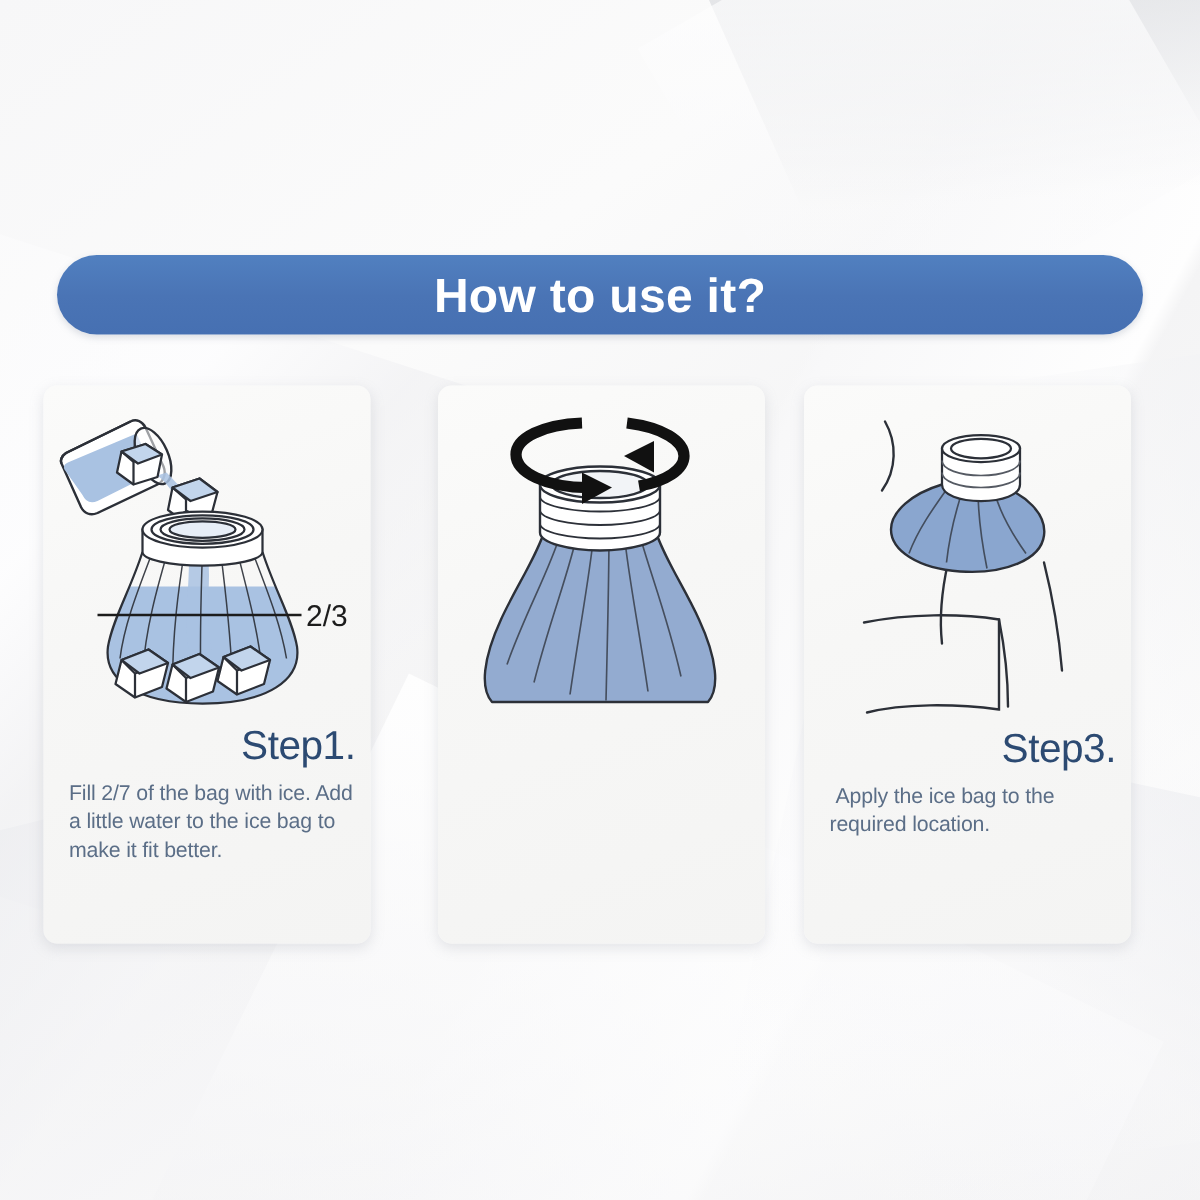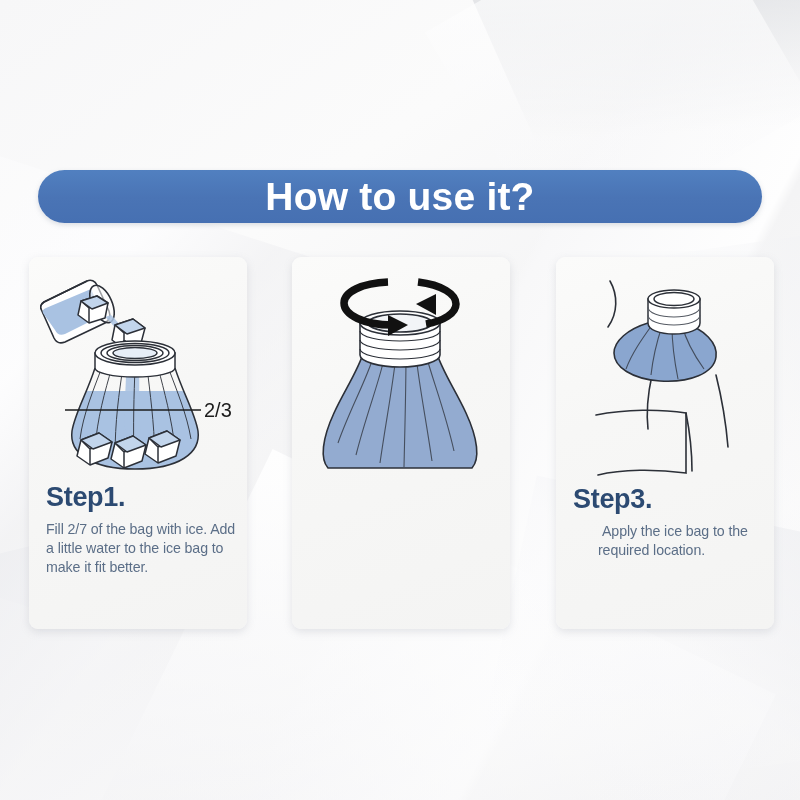--- a/index.html
+++ b/index.html
@@ -81,72 +81,73 @@
     height: 53px;
     border-radius: 27px;
     background: linear-gradient(180deg, #5180c0 0%, #4a74b5 52%, #4670b2 100%);
     box-shadow: 0 2px 5px rgba(120,130,150,0.25);
     display: flex;
     align-items: center;
     justify-content: center;
   }
   #title-text {
     color: #ffffff;
-    font-size: 39px;
+    font-size: 32px;
     font-weight: bold;
     letter-spacing: 0.2px;
     line-height: 1;
     white-space: nowrap;
   }
 
   
   .card {
     position: absolute;
     top: 257px;
     width: 218px;
     height: 372px;
     background: linear-gradient(160deg, #fbfbfa 0%, #f7f7f6 40%, #f4f4f3 100%);
     border-radius: 9px;
     box-shadow: 0 3px 9px rgba(140,145,158,0.22);
     overflow: hidden;
   }
   #card-1 { left: 29px; }
   #card-2 { left: 292px; }
-  #card-3 { left: 556px; }
+  #card-3 { left: 536px; }
 
   .illustration {
     position: absolute;
     left: 0; top: 6px;
     width: 218px;
     height: 222px;
   }
   .illustration svg { display: block; width: 100%; height: 100%; }
 
   .card-text {
     position: absolute;
     left: 17px;
     right: 10px;
     top: 226px;
   }
   .step-title {
     color: #2c4a72;
     font-size: 27px;
-    font-weight: bold;
+    font-weight: normal;
     line-height: 1.05;
     letter-spacing: -0.3px;
+    text-align: right;
   }
   .step-desc {
     margin-top: 9px;
     color: #5b6e87;
     font-size: 14.2px;
     line-height: 1.33;
     letter-spacing: -0.1px;
   }
   #card-3 .card-text { top: 228px; }
-  #card-3 .step-desc { text-indent: 4px; margin-left: 25px; }
+  #card-3 .step-desc { text-indent: 4px; }
 </style>
 </head>
 <body>
 
 <div id="bg-layer">
   <div class="streak streak-tr"></div>
   <div class="streak streak-tr2"></div>
   <div class="streak streak-ml"></div>
   <div class="streak streak-rc"></div>
   <div class="streak streak-bl"></div>

